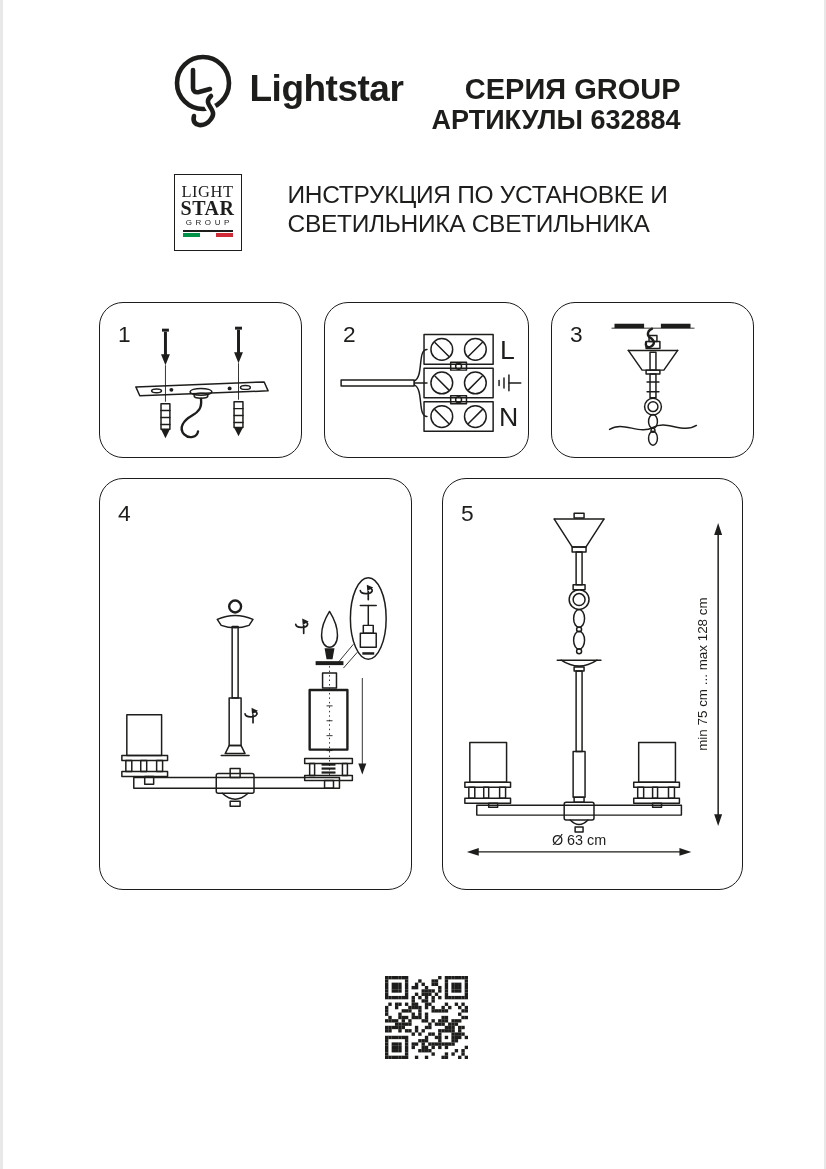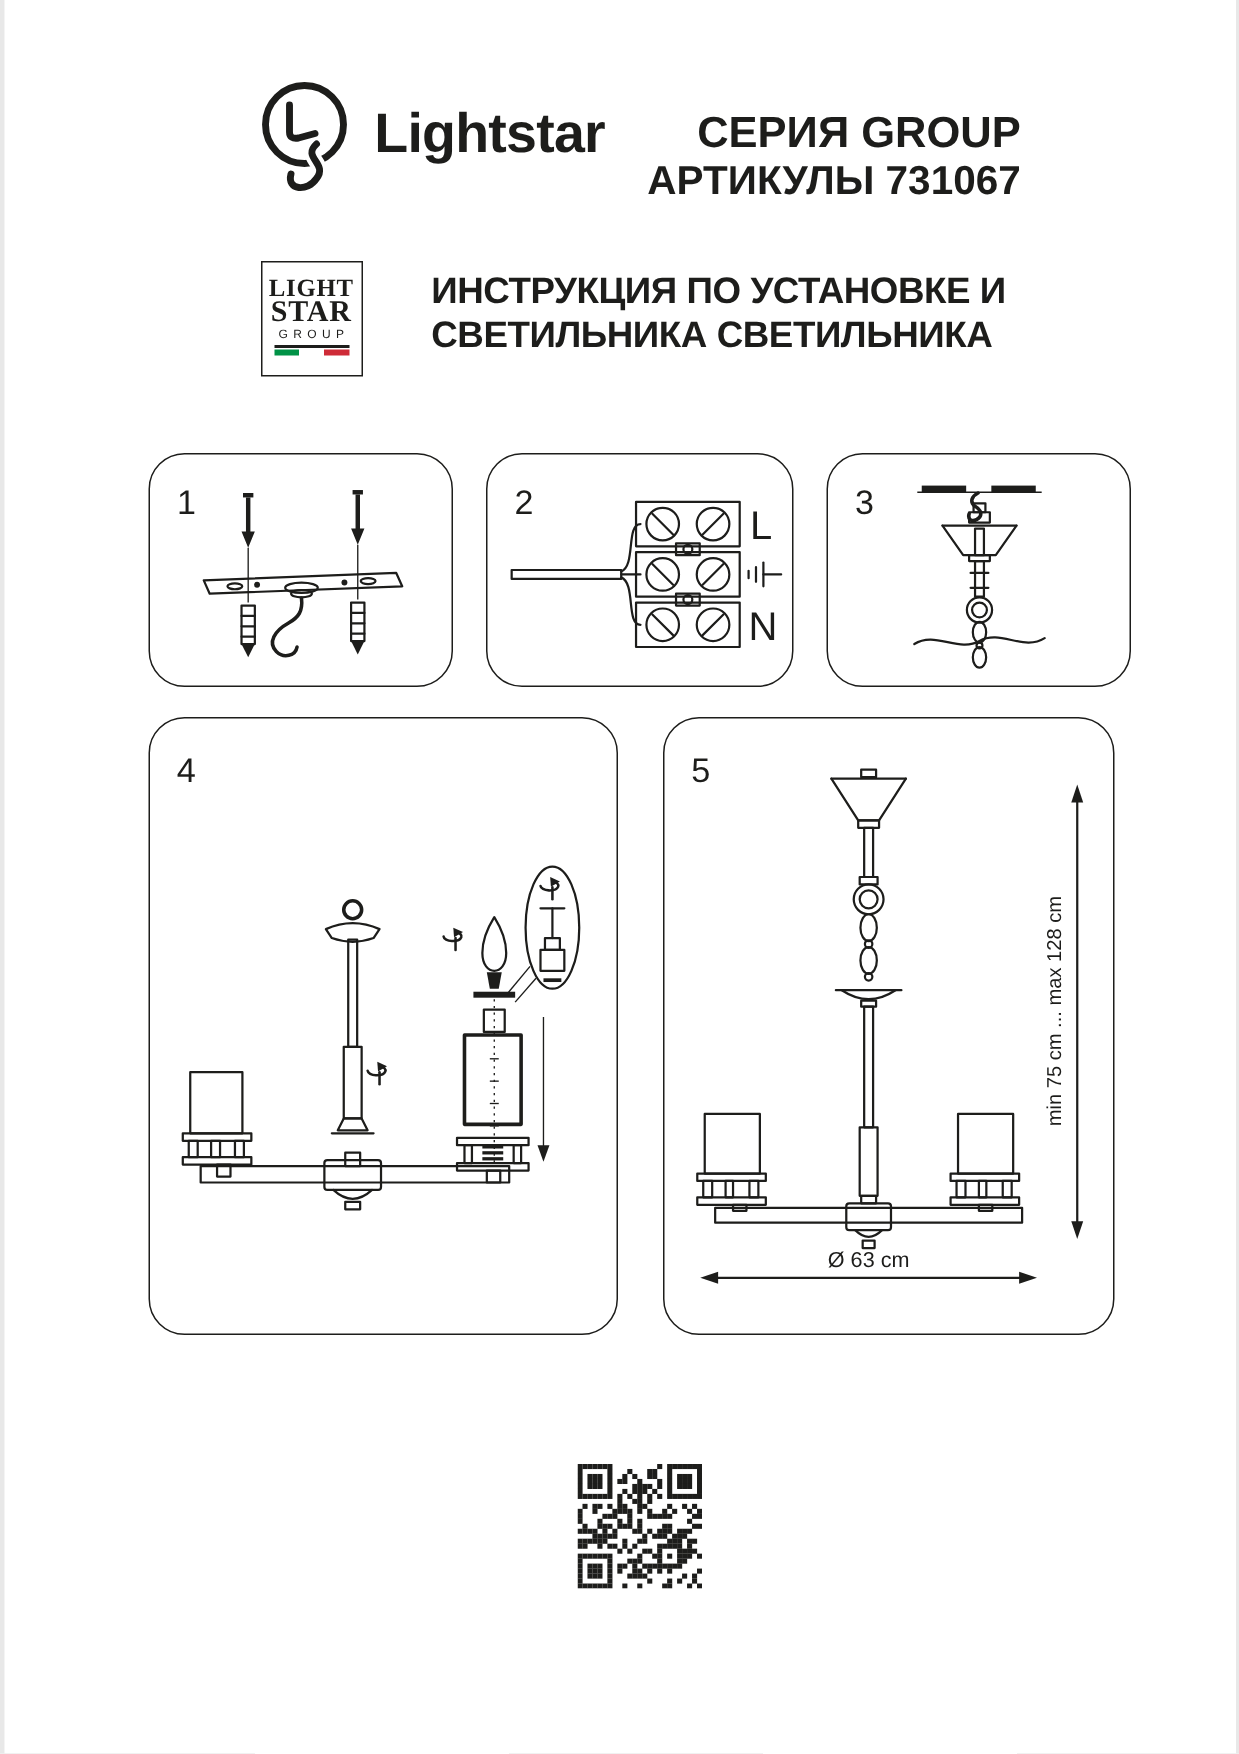--- a/index.html
+++ b/index.html
@@ -4,25 +4,25 @@
 <style>
   html,body{margin:0;padding:0;background:#e8e8e8;}
   .page{position:relative;width:821px;height:1169px;background:#ffffff;margin:0 auto;overflow:hidden;
         font-family:"Liberation Sans",sans-serif;color:#1d1d1b;}
   .abs{position:absolute;}
   
   .brand{font-size:37px;font-weight:600;letter-spacing:-0.5px;}
   .series-block{width:258px;text-align:right;line-height:31px;}
   .series{font-size:29px;font-weight:bold;}
   .articles{font-size:27px;font-weight:bold;}
-  .title-block{font-size:24.5px;font-weight:bold;line-height:29px;letter-spacing:-0.3px;}
+  .title-block{font-size:24.5px;font-weight:normal;line-height:29px;letter-spacing:-0.3px;}
   
   .glogo{width:68px;height:77px;border:1.4px solid #1d1d1b;background:#fff;box-sizing:border-box;
          display:flex;flex-direction:column;align-items:center;justify-content:flex-start;padding-top:9px;}
-  .glogo .l1{font-family:"Liberation Serif",serif;font-weight:bold;font-size:16.5px;line-height:15px;letter-spacing:0.5px;}
+  .glogo .l1{font-family:"Liberation Serif",serif;font-weight:normal;font-size:16.5px;line-height:15px;letter-spacing:0.5px;}
   .glogo .l2{font-family:Liberation Serif, serif;font-weight:bold;font-size:20px;line-height:18px;letter-spacing:0.5px;}
   .glogo .l3{font-size:8px;line-height:10px;letter-spacing:3.6px;text-indent:3.6px;margin-top:1px;}
   .glogo .bar{width:50px;height:1.6px;background:#1d1d1b;margin-top:2px;}
   .glogo .flag{width:50px;height:4px;margin-top:1.5px;
       background:linear-gradient(to right,#009246 0 33.3%,#ffffff 33.3% 66.6%,#ce2b37 66.6% 100%);}
   
   .panel{position:absolute;border:1.6px solid #1d1d1b;border-radius:24px;background:#fff;box-sizing:border-box;}
   .panel svg{position:absolute;left:0;top:0;width:100%;height:100%;}
   .ln{fill:none;stroke:#1d1d1b;stroke-width:1.5;stroke-linecap:round;stroke-linejoin:round;}
   .lnb{fill:none;stroke:#1d1d1b;stroke-width:2.4;stroke-linecap:round;stroke-linejoin:round;}
@@ -43,21 +43,21 @@
 
   <svg class="abs" style="left:164px;top:50px;" width="76" height="100" viewBox="0 0 76 100">
     <circle class="ln" style="stroke-width:4.6" cx="36" cy="33" r="26" fill="none"></circle>
     <path class="ln" style="stroke-width:4.6" d="M26,20 L26,38 Q26,43 32,42 L43,39"></path>
     <path d="M44,46 C34,55 52,59 44,69 C38,78 24,77 27,66" fill="none" stroke="#ffffff" stroke-width="10"></path>
     <path class="ln" style="stroke-width:4.6" d="M44,46 C34,55 52,59 44,69 C38,78 24,77 27,66"></path>
   </svg>
   <div class="abs brand" style="left:247px;top:68px;">Lightstar</div>
   <div class="abs series-block" style="left:420px;top:74px;">
     <div class="series">СЕРИЯ GROUP</div>
-    <div class="articles">АРТИКУЛЫ 731067</div>
+    <div class="articles">АРТИКУЛЫ 632884</div>
   </div>
 
   <div class="abs glogo" style="left:171px;top:174px;">
     <div class="l1">LIGHT</div>
     <div class="l2">STAR</div>
     <div class="l3">GROUP</div>
     <div class="bar"></div>
     <div class="flag"></div>
   </div>
   <div class="abs title-block" style="left:285px;top:180px;">

